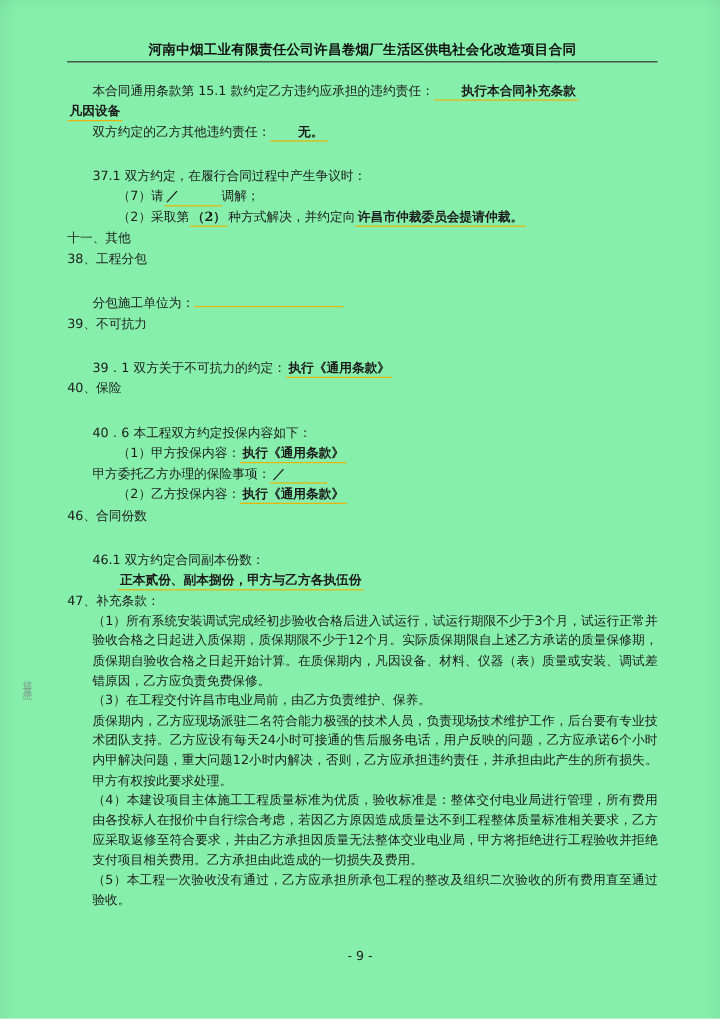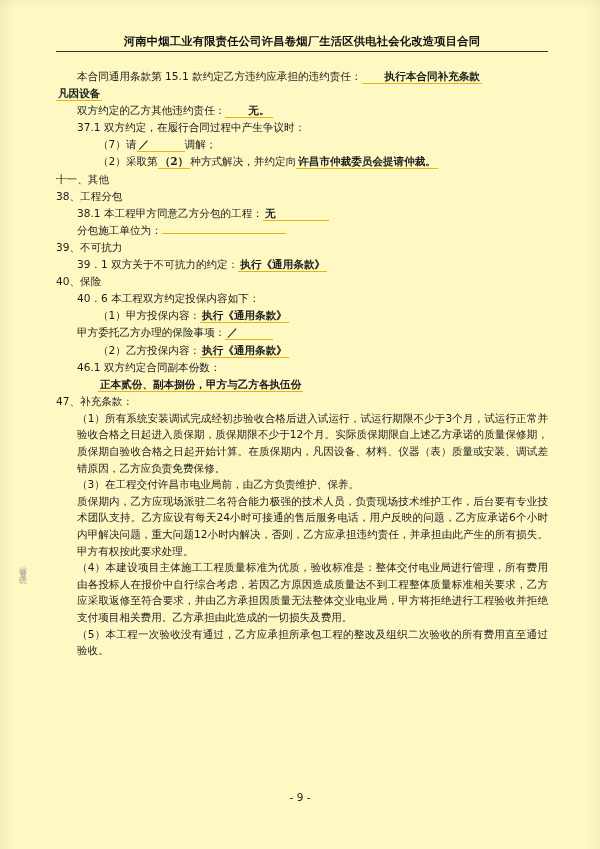--- a/index.html
+++ b/index.html
@@ -13,21 +13,21 @@
     font-family: "DejaVu Sans", "Liberation Sans", sans-serif;
     color: #1a1a1a;
     position: relative;
     overflow: hidden;
   }
   .page {
     position: absolute;
     left: 0; top: 0;
     width: 600px;
     height: 849px;
-    background: #fef9c3;
+    background: #86efac;
   }
   
   .page:before {
     content: "";
     position: absolute;
     left: 0; top: 0; right: 0; bottom: 0;
     background:
       linear-gradient(90deg, rgba(0,0,0,0.045) 0px, rgba(0,0,0,0.0) 14px),
       linear-gradient(270deg, rgba(0,0,0,0.04) 0px, rgba(0,0,0,0.0) 12px),
       linear-gradient(180deg, rgba(0,0,0,0.03) 0px, rgba(0,0,0,0) 10px);
@@ -59,21 +59,21 @@
     text-align: justify;
   }
   p {
     margin: 0;
     padding: 0;
   }
   .ind1 { text-indent: 21px; }
   .ind0 { text-indent: 0; }
   .ind2 { text-indent: 0; padding-left: 21px; }
   .ind3 { text-indent: 0; padding-left: 42px; }
-  .ind-hang { padding-left: 21px; text-indent: 0; }
+  .ind-hang { padding-left: 21px; text-indent: 0; margin-top: 20px; }
   b, .bold { font-weight: bold; }
   .ul {
     border-bottom: 1px solid #eab308;
     padding: 0 2px 0 2px;
     display: inline-block;
     min-width: 10px;
     line-height: 14px;
   }
   .ul-long { min-width: 62px; }
   .ul-med { min-width: 44px; }
@@ -138,23 +138,20 @@
       </p>
 
       <p class="ind3">
         <span>（2）采取第</span><span class="ul ul-short handwrite">（2）</span><span>种方式解决，并约定向</span><span class="ul handwrite">许昌市仲裁委员会提请仲裁。</span>
       </p>
 
       <p class="ind0">十一、其他</p>
 
       <p class="ind0">38、工程分包</p>
 
-      <p class="ind-hang">
-        <span>38.1 本工程甲方同意乙方分包的工程：</span><span class="ul ul-long handwrite">无</span>
-      </p>
 
       <p class="ind-hang">
         <span>分包施工单位为：</span><span class="ul ul-xl"></span>
       </p>
 
       <p class="ind0">39、不可抗力</p>
 
       <p class="ind-hang">
         <span>39．1 双方关于不可抗力的约定：</span><span class="ul bold">执行《通用条款》</span>
       </p>
@@ -168,20 +165,21 @@
       </p>
 
       <p class="ind2">
         <span>甲方委托乙方办理的保险事项：</span><span class="ul ul-med handwrite">／</span>
       </p>
 
       <p class="ind3">
         <span>（2）乙方投保内容：</span><span class="ul bold">执行《通用条款》</span>
       </p>
 
+      <p class="ind0">46、合同份数</p>
 
       <p class="ind-hang">46.1 双方约定合同副本份数：</p>
 
       <p class="ind3">
         <span class="ul bold">正本贰份、副本捌份，甲方与乙方各执伍份</span>
       </p>
 
       <p class="ind0">47、补充条款：</p>
 
       <p class="ind2 tight">（1）所有系统安装调试完成经初步验收合格后进入试运行，试运行期限不少于3个月，试运行正常并验收合格之日起进入质保期，质保期限不少于12个月。实际质保期限自上述乙方承诺的质量保修期，质保期自验收合格之日起开始计算。在质保期内，凡因设备、材料、仪器（表）质量或安装、调试差错原因，乙方应负责免费保修。</p>

